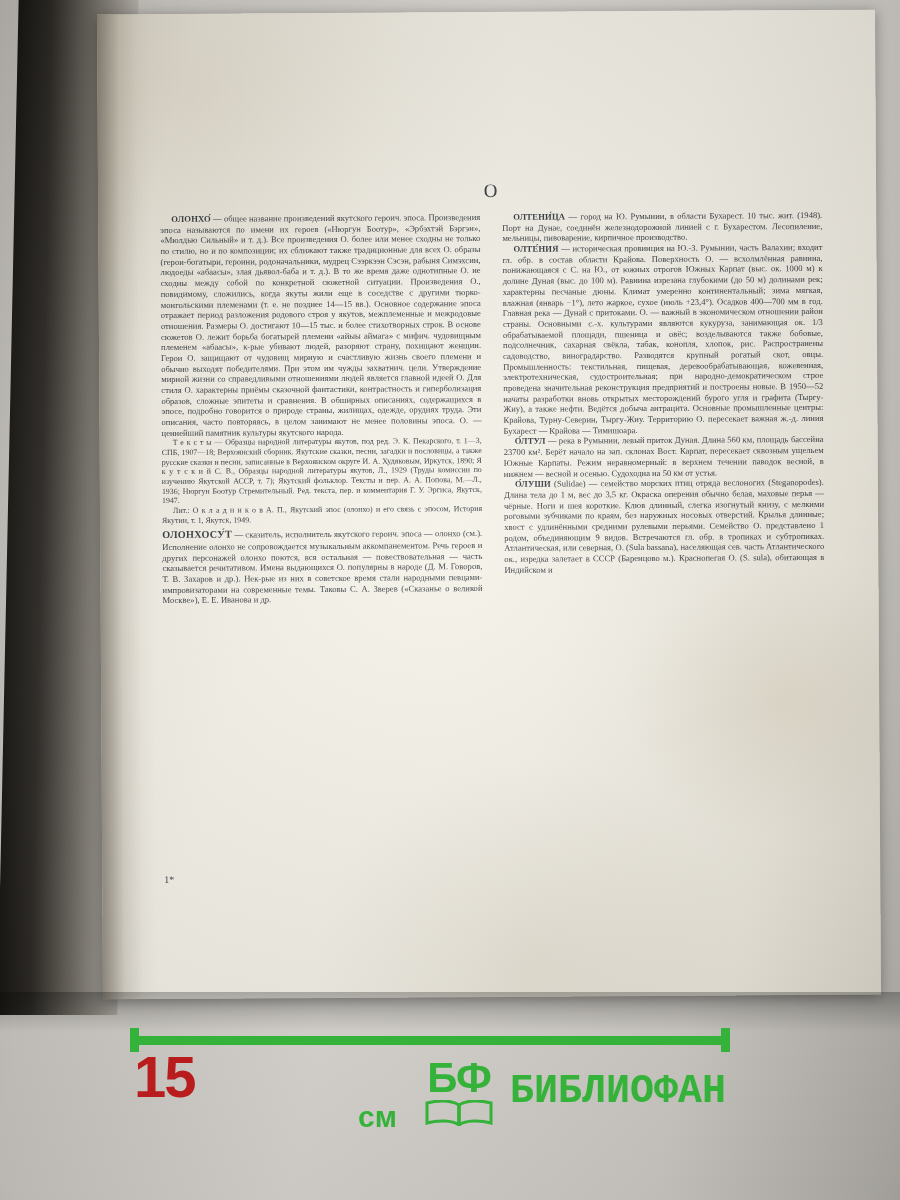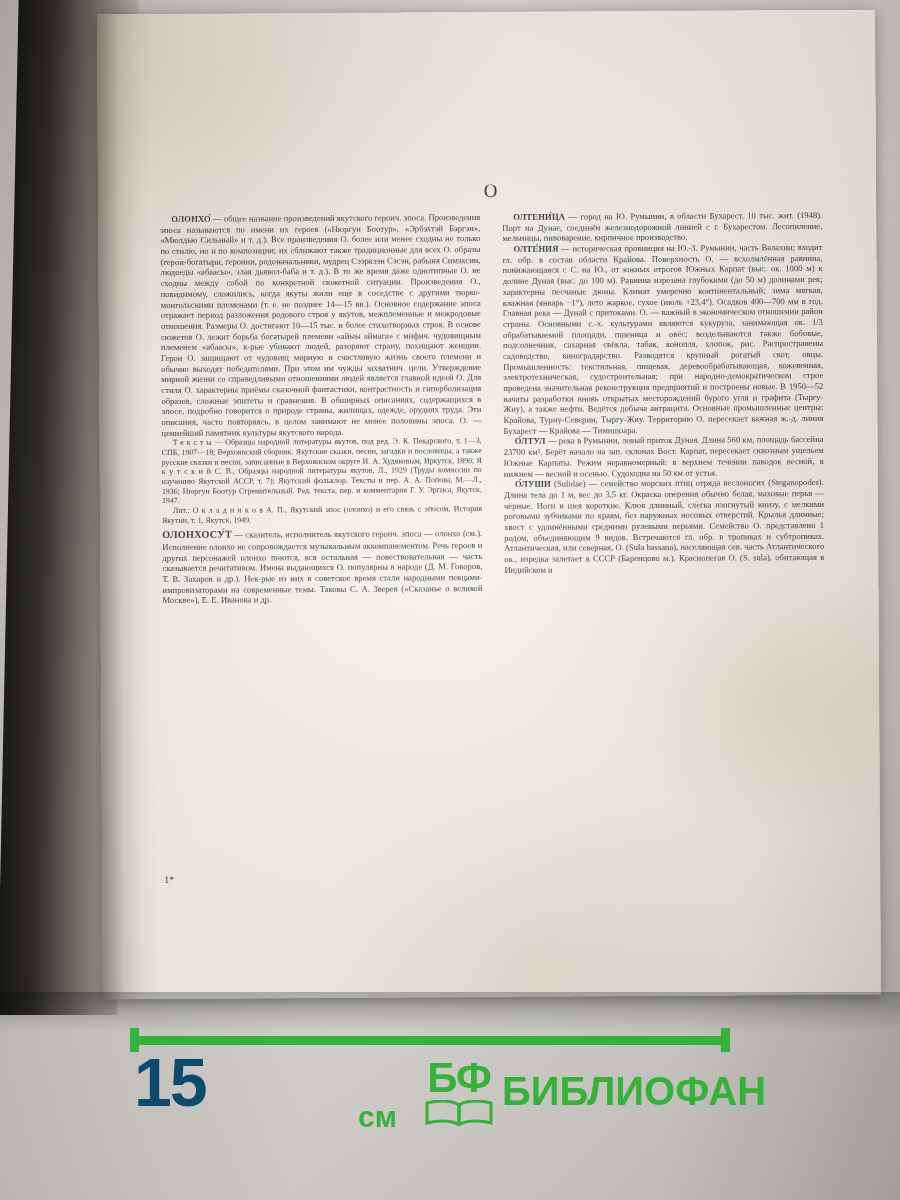--- a/index.html
+++ b/index.html
@@ -158,24 +158,24 @@
     width: 9px; height: 24px;
     background: #35b23a;
   }
   .scalebar .cap-l { left: 0; }
   .scalebar .cap-r { left: 591px; }
 
   .measure-label {
     position: absolute;
     left: 134px;
     top: 1048px;
-    color: #0c4a6e;
+    color: #b91c1c;
     font-family: "Liberation Sans", sans-serif;
     font-weight: bold;
-    font-size: 68px;
+    font-size: 58px;
     letter-spacing: -2px;
     line-height: 1;
     text-align: center;
   }
   .measure-unit {
     position: absolute;
     left: 318px;
     top: 1100px;
     color: #35b23a;
     font-family: "Liberation Sans", sans-serif;
@@ -184,21 +184,21 @@
     margin-left: 40px;
   }
 
   
   .brand {
     position: absolute;
     left: 420px;
     top: 1052px;
     display: flex;
     align-items: center;
-    gap: 4px;
+    gap: 12px;
   }
   .brand-mark {
     width: 78px;
     height: 78px;
     position: relative;
   }
   .brand-mark .bm-letters {
     position: absolute;
     left: 0; top: 0;
     width: 78px; height: 52px;
@@ -210,21 +210,21 @@
     line-height: 52px;
     text-align: center;
   }
   .brand-mark .bm-book {
     position: absolute;
     left: 4px; top: 48px;
     width: 70px; height: 26px;
   }
   .brand-name {
     color: #35b23a;
-    font-family: Liberation Sans, sans-serif;
+    font-family: Liberation Mono, monospace;
     font-weight: bold;
     font-size: 40px;
     letter-spacing: 0px;
   }
 
   
   .table-shadow {
     position: absolute;
     left: 0; top: 992px;
     width: 900px; height: 40px;

